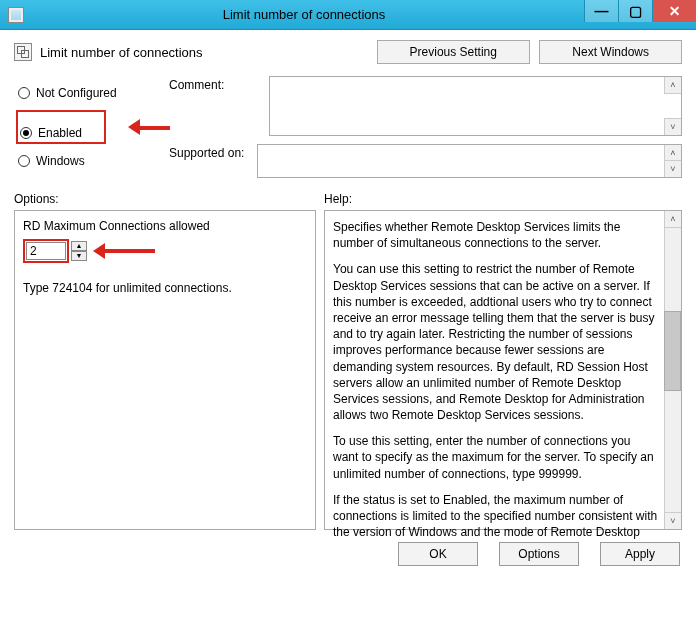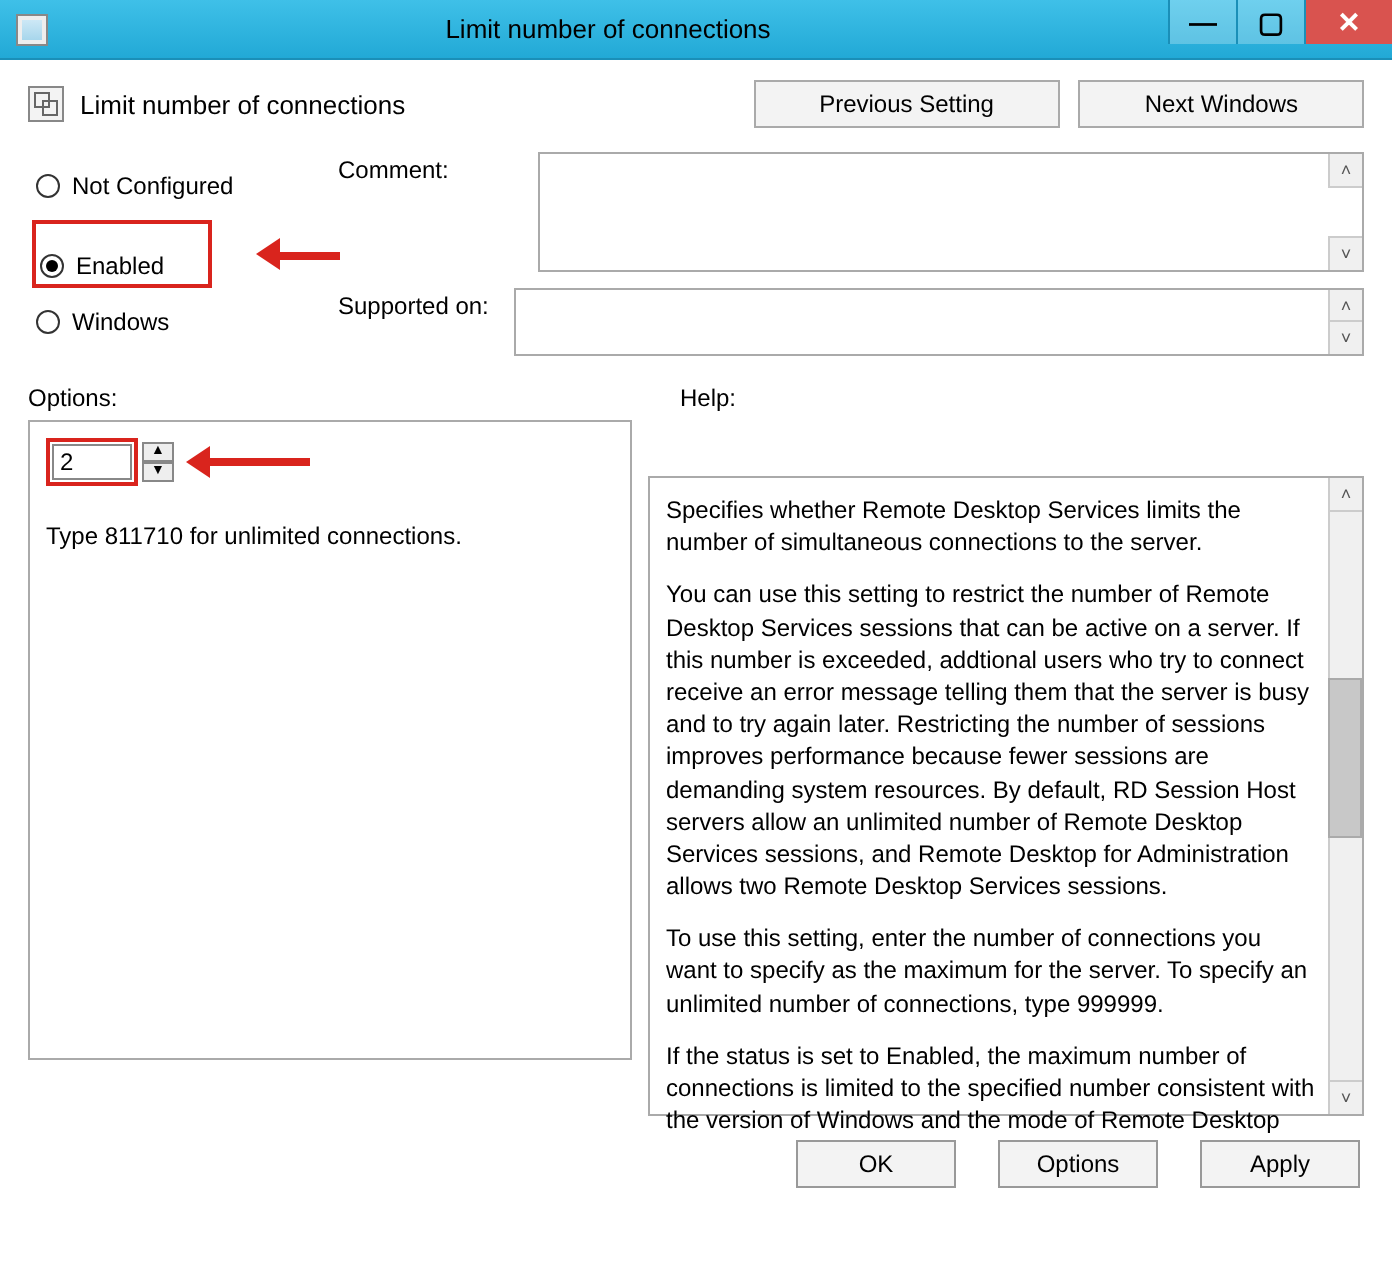--- a/index.html
+++ b/index.html
@@ -96,31 +96,31 @@
     border:1px solid #aaa; background:#fff; height:60px; position:relative;
   }
   .supported-box { height:34px; }
   .scroll-up,.scroll-down{
     position:absolute;right:0;width:17px;height:17px;background:#f0f0f0;border-left:1px solid #ccc;display:flex;align-items:center;justify-content:center;font-size:9px;color:#555;
   }
   .scroll-up{top:0;border-bottom:1px solid #ccc;}
   .scroll-down{bottom:0;border-top:1px solid #ccc;}
   .supported-text{padding:4px 20px 4px 6px;}
   .section-labels{
-    display:flex; gap:16px; margin-top:14px;
+    display:flex; gap:0; margin-top:14px;
   }
   .section-labels > div:first-child{width:310px;}
   .lower{
     display:flex; gap:8px; margin-top:4px;
   }
   .options-box{
     width:302px; height:320px; border:1px solid #aaa; background:#fff; padding:8px; position:relative;
   }
   .help-box{
-    flex:1; height:320px; border:1px solid #aaa; background:#fff; position:relative; padding:8px 22px 8px 8px; line-height:1.35;margin-top:28px;
+    flex:1; height:320px; border:1px solid #aaa; background:#fff; position:relative; padding:8px 22px 8px 8px; line-height:1.35;
   }
   .help-scroll{
     position:absolute;right:0;top:0;bottom:0;width:17px;background:#f0f0f0;border-left:1px solid #ccc;
   }
   .help-scroll .scroll-up{top:0;}
   .help-scroll .scroll-down{bottom:0;}
   .help-thumb{position:absolute;right:0;top:100px;width:17px;height:80px;background:#c8c8c8;border:1px solid #aaa;}
   .option-label{margin-bottom:6px;}
   .spinner{
     display:flex;align-items:center;
@@ -210,34 +210,35 @@
     </div>
   </div>
 
   <div class="section-labels">
     <div>Options:</div>
     <div>Help:</div>
   </div>
 
   <div class="lower">
     <div class="options-box">
+      <div class="option-label">RD Maximum Connections allowed</div>
       <div class="spinner">
         <div class="spinner-wrap">
           <input type="text" value="2" style="">
         </div>
         <div class="sp-btns">
           <div class="sp-btn">▲</div>
           <div class="sp-btn">▼</div>
         </div>
         <div class="spinner-arrow">
           <div class="arrow-line"></div>
             <div class="arrow-head"></div>
         </div>
       </div>
-      <div class="hint">Type 811710 for unlimited connections.</div>
+      <div class="hint">Type 724104 for unlimited connections.</div>
     </div>
 
     <div class="help-box">
       <p>Specifies whether Remote Desktop Services limits the number of simultaneous connections to the server.</p>
       <p>You can use this setting to restrict the number of Remote Desktop Services sessions that can be active on a server. If this number is exceeded, addtional users who try to connect receive an error message telling them that the server is busy and to try again later. Restricting the number of sessions improves performance because fewer sessions are demanding system resources. By default, RD Session Host servers allow an unlimited number of Remote Desktop Services sessions, and Remote Desktop for Administration allows two Remote Desktop Services sessions.</p>
       <p>To use this setting, enter the number of connections you want to specify as the maximum for the server. To specify an unlimited number of connections, type 999999.</p>
       <p>If the status is set to Enabled, the maximum number of connections is limited to the specified number consistent with the version of Windows and the mode of Remote Desktop</p>
       <div class="help-scroll">
         <div class="scroll-up">˄</div>
         <div class="help-thumb"></div>

